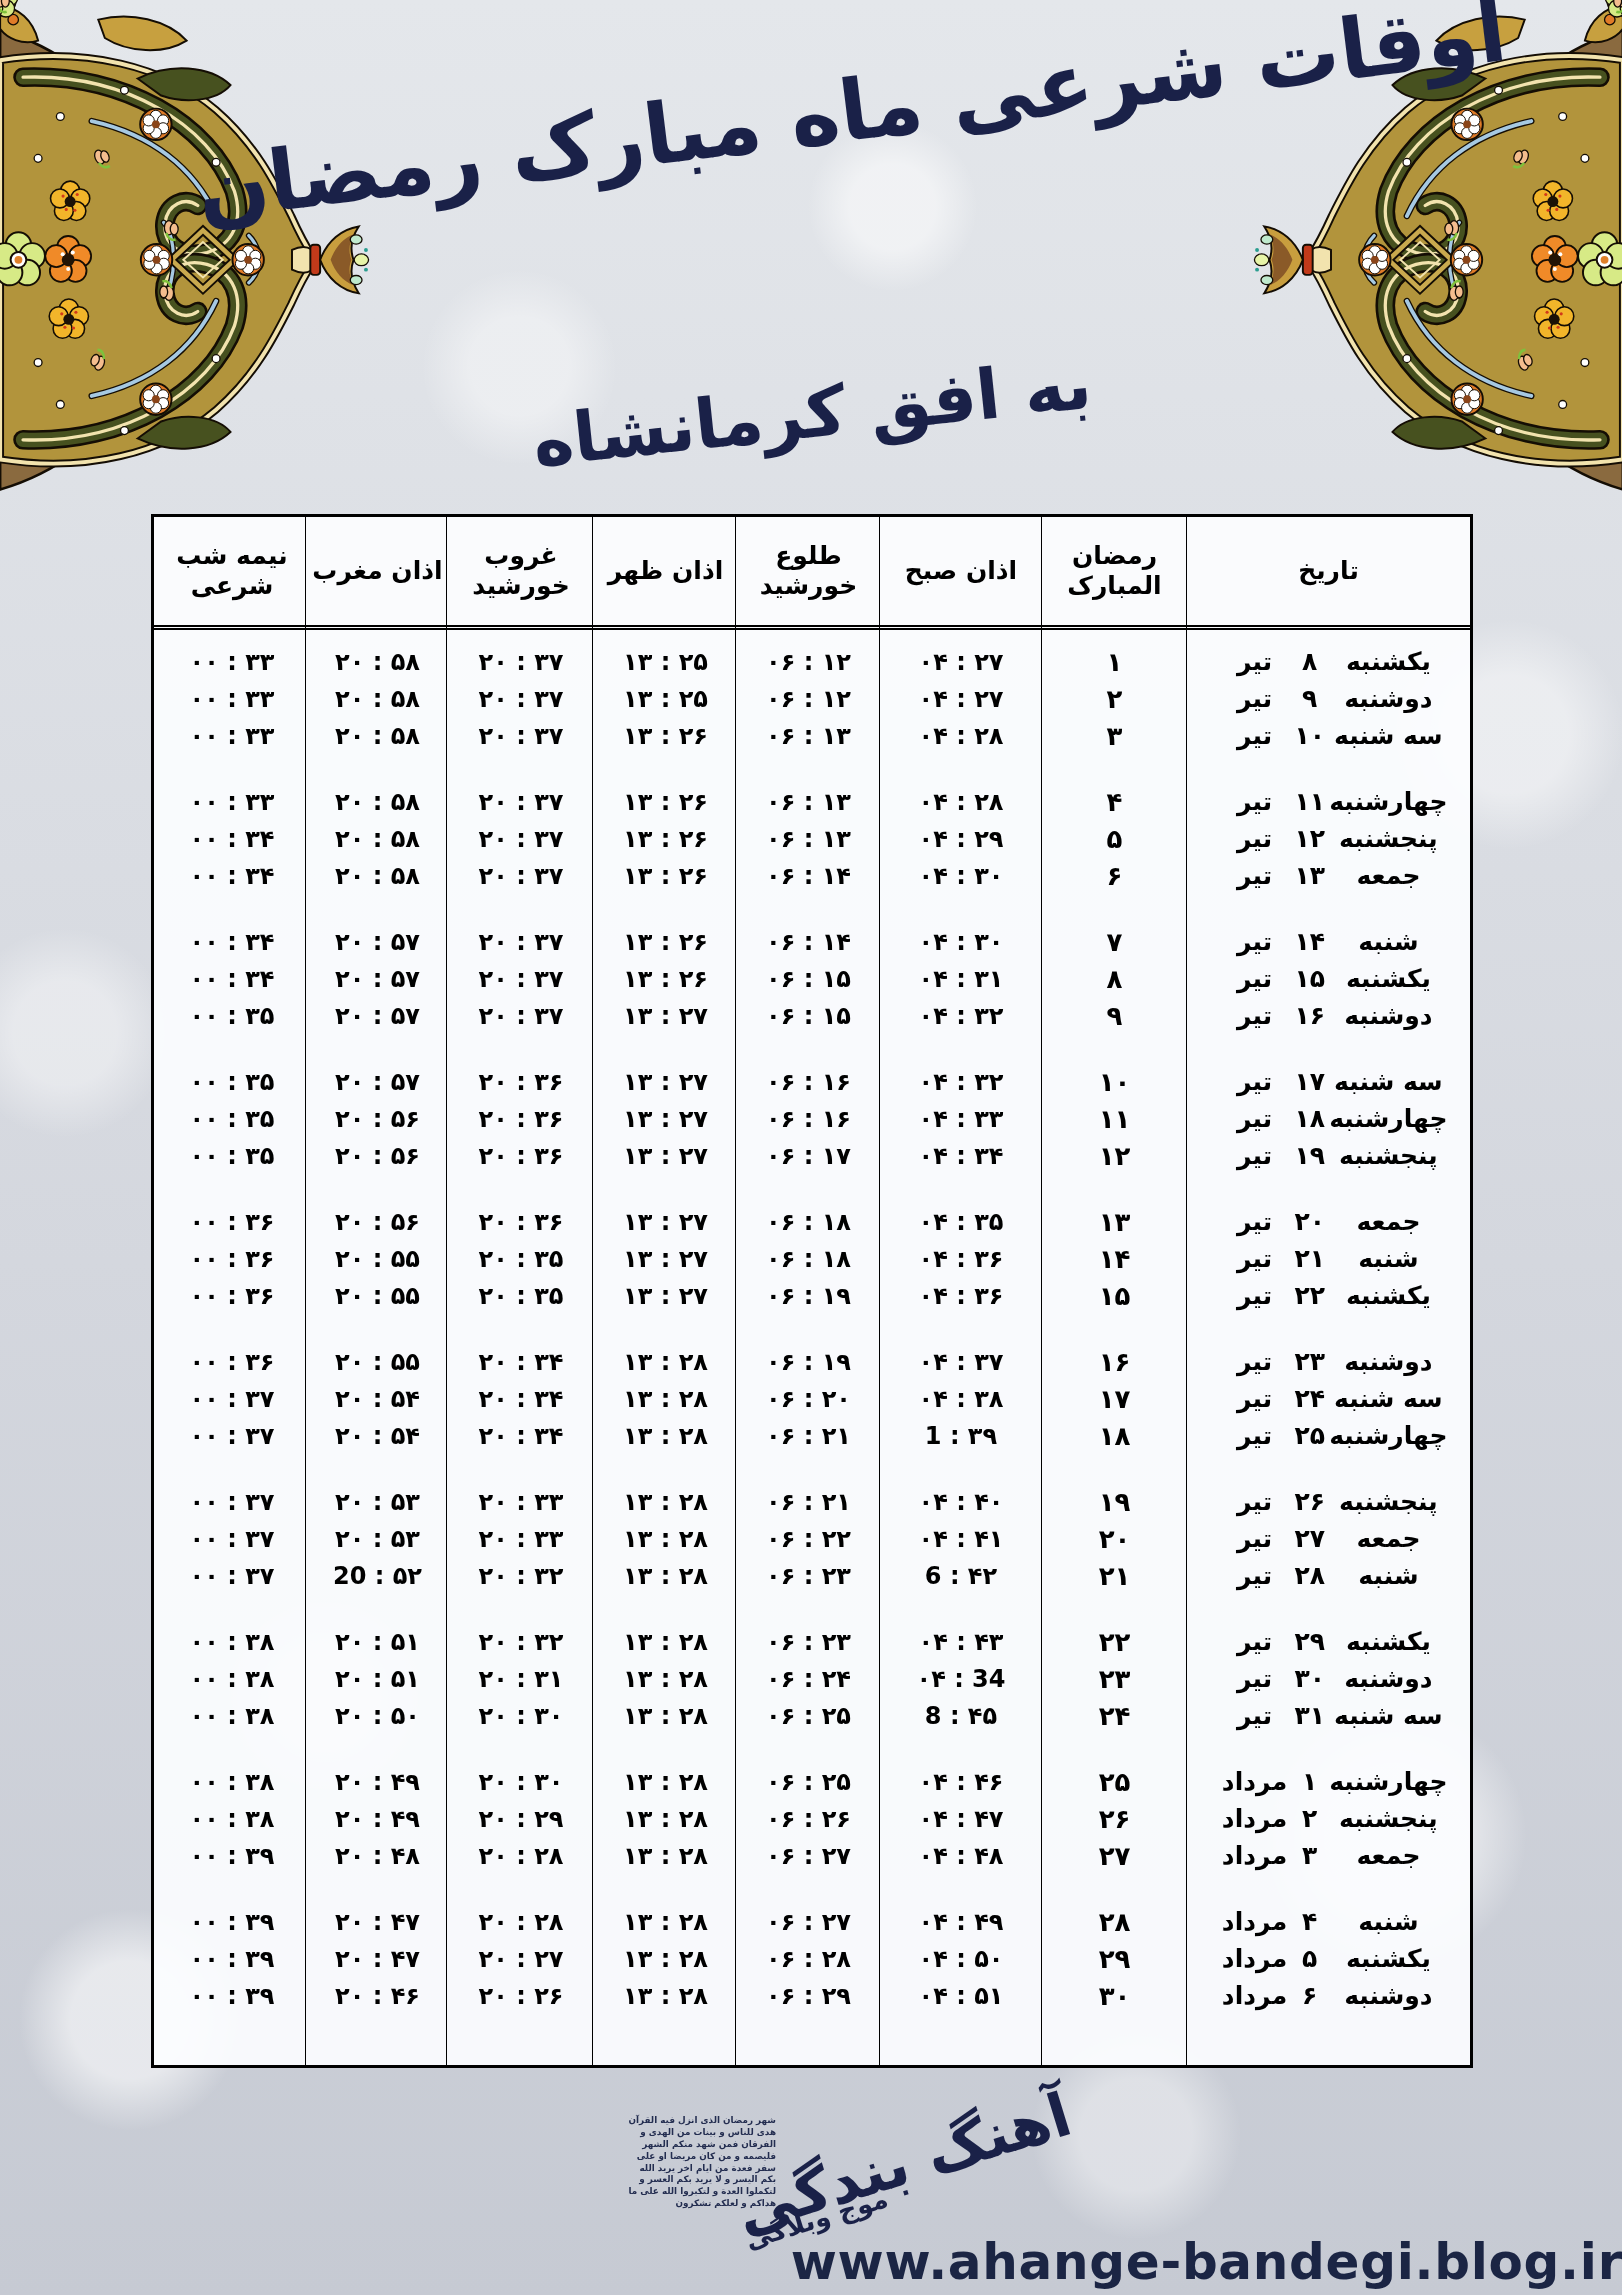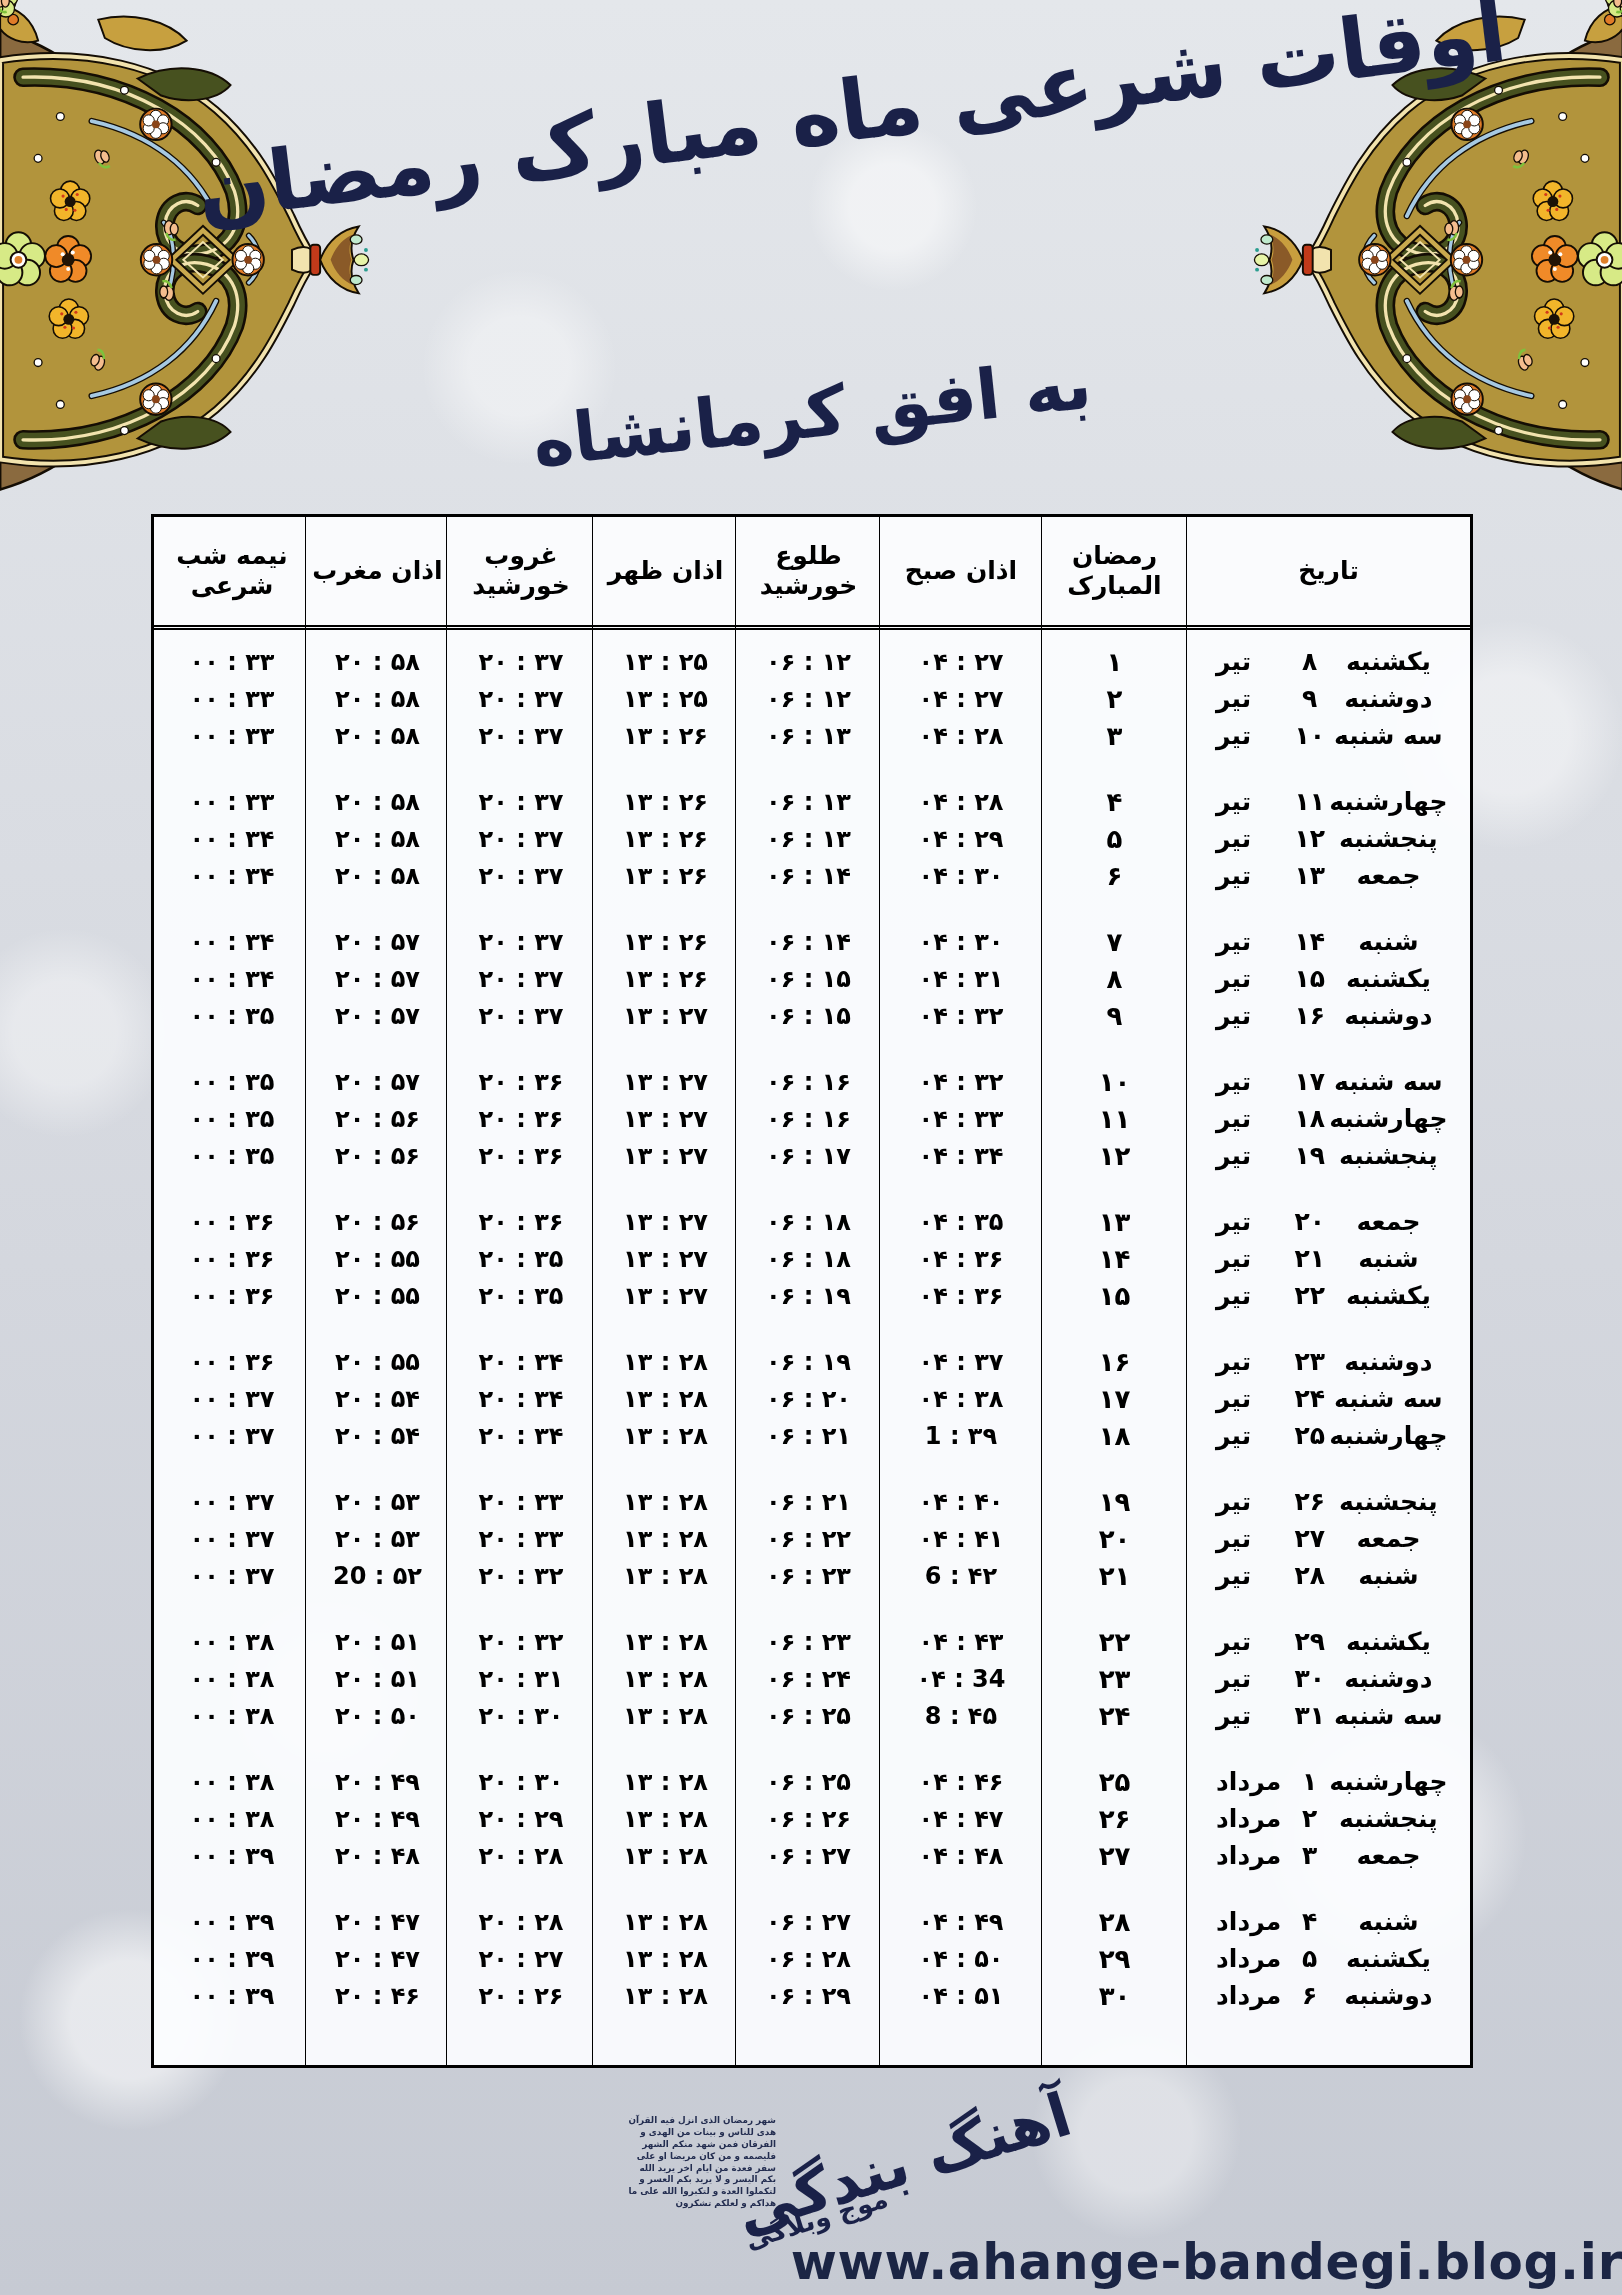--- a/index.html
+++ b/index.html
@@ -46,21 +46,21 @@
   .row{
     display:grid; grid-template-columns:283px 145px 162px 143px 143px 146px 141px 150px;
     height:37px; align-items:center; font-weight:bold; font-size:24px; color:#000;
   }
   .cell-time{ direction:ltr; text-align:center; letter-spacing:0.7px; }
   .cell-rday{ text-align:center; font-size:26px; }
   .cell-date{ display:flex; direction:rtl; align-items:center; font-size:25px;
               padding-right:19.6px; padding-left:29px; }
   .w-day{ width:124px; text-align:center; }
   .w-num{ flex:1; text-align:center; }
-  .w-mon{ width:77px; text-align:left; }
+  .w-mon{ width:77px; text-align:center; }
   
   .corner{ position:absolute; top:0; }
   .corner-left{ left:0; }
   .corner-right{ right:0; transform:scaleX(-1); }
   
   .logo-title{
     position:absolute; left:730px; top:2128px; transform:rotate(-17deg);
     font-size:60px; font-weight:bold; color:#1a2148; white-space:nowrap; direction:rtl;
   }
   .logo-sub{

